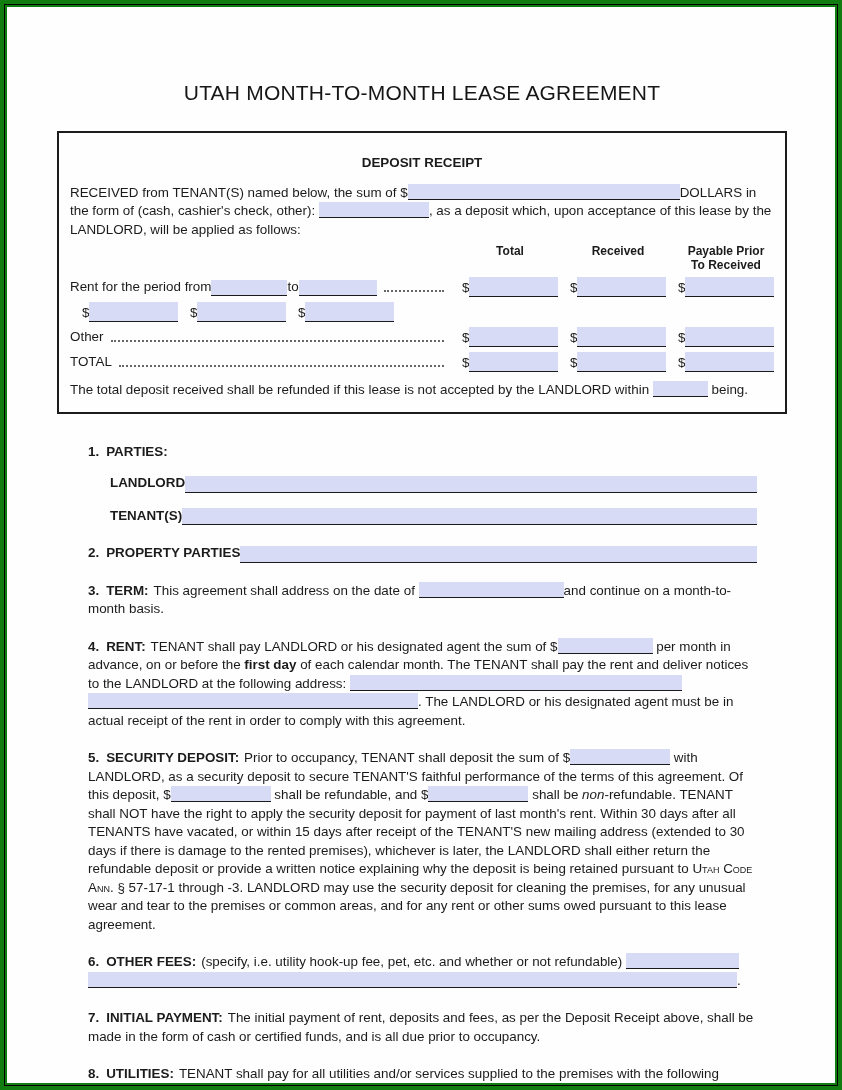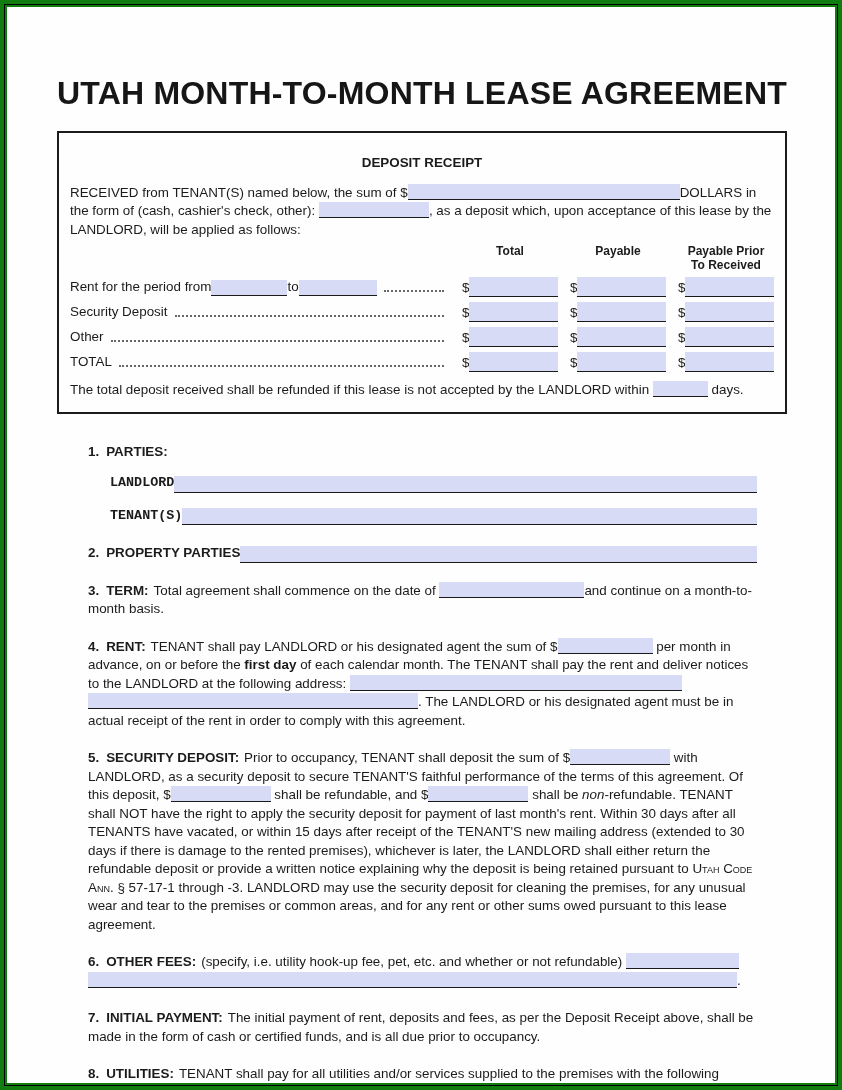--- a/index.html
+++ b/index.html
@@ -9,21 +9,21 @@
     --line:#1a1a1a;
   }
   *{box-sizing:border-box;}
   html,body{margin:0;padding:0;background:#fff;}
   body{font-family:"Liberation Sans","DejaVu Sans",sans-serif;color:var(--ink);}
   .frame-outer{width:842px;height:1090px;border:4px solid var(--green);background:#fff;}
   .frame-mid{width:100%;height:100%;border:1px solid #000;}
   .frame-inner{width:100%;height:100%;border:2px solid var(--green);}
   .sheet{width:100%;height:100%;background:#fefefe;padding:70px 48px 0 50px;overflow:hidden;
          font-size:13.4px;line-height:18.5px;}
-  h1{font-size:32px;line-height:32px;margin:0 0 22px 0;text-align:center;font-weight:bold;
+  h1{font-size:21px;line-height:32px;margin:0 0 22px 0;text-align:center;font-weight:normal;
      letter-spacing:.2px;color:#161616;}
   
   .dbox{border:2px solid #1c1c1c;padding:19px 11px 12px 11px;}
   .dbox-heading{text-align:center;font-weight:bold;margin:2px 0 11px 0;}
   .intro{margin:0;}
   
   .fld{display:inline-block;background:var(--field);border-bottom:1px solid var(--line);
        height:16px;vertical-align:-3px;}
   .w-sum{width:272px;}
   .w-form{width:110px;}
@@ -48,21 +48,21 @@
   .money{width:96px;margin-left:12px;flex:none;display:flex;align-items:flex-end;}
   .money .cur{flex:none;}
   .money .fld{flex:1;height:20px;vertical-align:baseline;}
   .refund{margin:9px 0 0 0;}
   
   .sections{padding:0 30px 0 31px;margin-top:29px;}
   .sec{margin:0 0 19px 0;}
   .num{font-weight:bold;margin-right:7px;}
   .stitle{font-weight:bold;margin-right:5px;}
   .flexline{display:flex;align-items:flex-end;}
-  .sub{margin:13px 0 0 22px;font-family:Liberation Mono, monospace;}
+  .sub{margin:13px 0 0 22px;}
   .grow{flex:1;height:17px;}
   .b{font-weight:bold;}
   .i{font-style:italic;}
   .sc{font-variant:small-caps;}
   .parties-block{margin-bottom:14px;}
 </style>
 </head>
 <body>
 
 <div class="frame-outer">
@@ -73,21 +73,21 @@
   <h1>UTAH MONTH-TO-MONTH LEASE AGREEMENT</h1>
 
   <div class="dbox">
     <div class="dbox-heading">DEPOSIT RECEIPT</div>
 
     <p class="intro"><span>RECEIVED from TENANT(S) named below, the sum of $</span><span class="fld w-sum"></span><span>DOLLARS</span> <span>in the form of (cash, cashier's check, other): </span><span class="fld w-form"></span><span>, as a deposit which, upon acceptance of this lease by the LANDLORD, will be applied as follows:</span></p>
 
     <div class="dhead">
       <div class="sp"></div>
       <div class="hcell">Total</div>
-      <div class="hcell">Payable</div>
+      <div class="hcell">Received</div>
       <div class="hcell">
         <div>Payable Prior</div>
         <div>To Received</div>
       </div>
     </div>
 
     <div class="drow">
       <div class="lblwrap">
         <span>Rent for the period from</span>
         <span class="gap"></span>
@@ -106,24 +106,20 @@
                 <span class="cur">$</span>
                 <span class="fld"></span>
               </div>
       <div class="money">
                 <span class="cur">$</span>
                 <span class="fld"></span>
               </div>
     </div>
 
     <div class="drow">
-      <div class="lblwrap">
-        <span>Security Deposit</span>
-        <span class="dots"></span>
-      </div>
       <div class="money">
                 <span class="cur">$</span>
                 <span class="fld"></span>
               </div>
       <div class="money">
                 <span class="cur">$</span>
                 <span class="fld"></span>
               </div>
       <div class="money">
                 <span class="cur">$</span>
@@ -162,21 +158,21 @@
       <div class="money">
                 <span class="cur">$</span>
                 <span class="fld"></span>
               </div>
       <div class="money">
                 <span class="cur">$</span>
                 <span class="fld"></span>
               </div>
     </div>
 
-    <p class="refund"><span>The total deposit received shall be refunded if this lease is not accepted by the LANDLORD within </span><span class="fld w-days"></span><span> days.</span></p>
+    <p class="refund"><span>The total deposit received shall be refunded if this lease is not accepted by the LANDLORD within </span><span class="fld w-days"></span><span> being.</span></p>
   </div>
 
   <div class="sections">
 
     <div class="sec">
       <div><span class="num">1.</span><span class="stitle">PARTIES:</span></div>
       <div class="flexline sub parties-block">
         <span class="b">LANDLORD</span>
                 <span class="fld grow"></span>
       </div>
@@ -185,21 +181,21 @@
                 <span class="fld grow"></span>
       </div>
     </div>
 
     <div class="sec flexline">
       <span class="num">2.</span>
               <span class="b">PROPERTY PARTIES</span>
               <span class="fld grow"></span>
     </div>
 
-    <p class="sec"><span class="num">3.</span><span class="stitle">TERM:</span><span>Total agreement shall commence on the date of </span><span class="fld w-date"></span><span>and continue on a month-to-month basis.</span></p>
+    <p class="sec"><span class="num">3.</span><span class="stitle">TERM:</span><span>This agreement shall address on the date of </span><span class="fld w-date"></span><span>and continue on a month-to-month basis.</span></p>
 
     <p class="sec"><span class="num">4.</span><span class="stitle">RENT:</span><span>TENANT shall pay LANDLORD or his designated agent the sum of $</span><span class="fld w-rentamt"></span><span> per month in advance, on or before the </span><span class="b">first day</span><span> of each calendar month.  The TENANT shall pay the rent and deliver notices to the LANDLORD at the following address: </span><span class="fld w-addr1"></span> <span class="fld w-addr2"></span><span>.  The LANDLORD or his designated agent must be in actual receipt of the rent in order to comply with this agreement.</span></p>
 
     <p class="sec"><span class="num">5.</span><span class="stitle">SECURITY DEPOSIT:</span><span>Prior to occupancy, TENANT shall deposit the sum of $</span><span class="fld w-dep"></span><span> with LANDLORD, as a security deposit to secure TENANT'S faithful performance of the terms of this agreement.  Of this deposit, $</span><span class="fld w-dep"></span><span> shall be refundable, and $</span><span class="fld w-dep"></span><span> shall be </span><span class="i">non</span><span>-refundable.  TENANT shall NOT have the right to apply the security deposit for payment of last month's rent.  Within 30 days after all TENANTS have vacated, or within 15 days after receipt of the TENANT'S new mailing address (extended to 30 days if there is damage to the rented premises), whichever is later, the LANDLORD shall either return the refundable deposit or provide a written notice explaining why the deposit is being retained pursuant to </span><span class="sc">Utah Code Ann.</span><span> § 57-17-1 through -3.  LANDLORD may use the security deposit for cleaning the premises, for any unusual wear and tear to the premises or common areas, and for any rent or other sums owed pursuant to this lease agreement.</span></p>
 
     <p class="sec"><span class="num">6.</span><span class="stitle">OTHER FEES:</span><span>(specify, i.e. utility hook-up fee, pet, etc. and whether or not refundable) </span><span class="fld w-fee1"></span> <span class="fld w-fee2"></span><span>.</span></p>
 
     <p class="sec"><span class="num">7.</span><span class="stitle">INITIAL PAYMENT:</span><span>The initial payment of rent, deposits and fees, as per the Deposit Receipt above, shall be made in the form of cash or certified funds, and is all due prior to occupancy.</span></p>
 
     <p class="sec"><span class="num">8.</span><span class="stitle">UTILITIES:</span><span>TENANT shall pay for all utilities and/or services supplied to the premises with the following exceptions: </span><span class="fld w-exc"></span><span>.</span></p>

